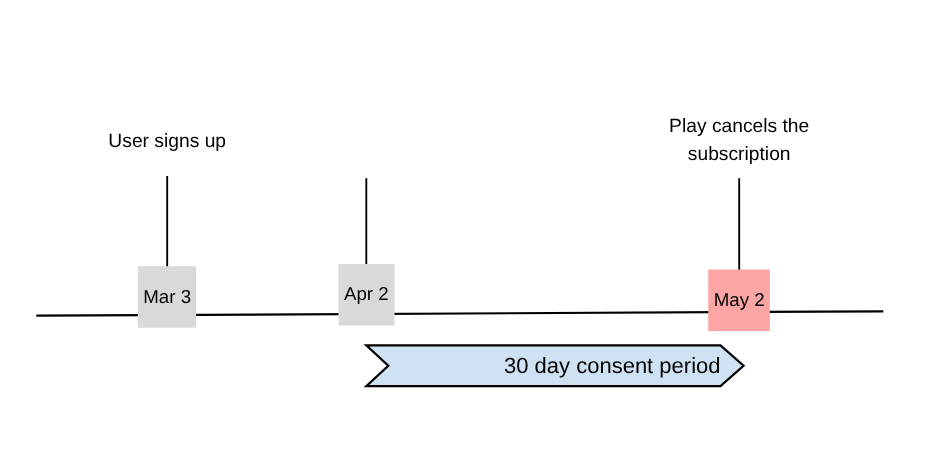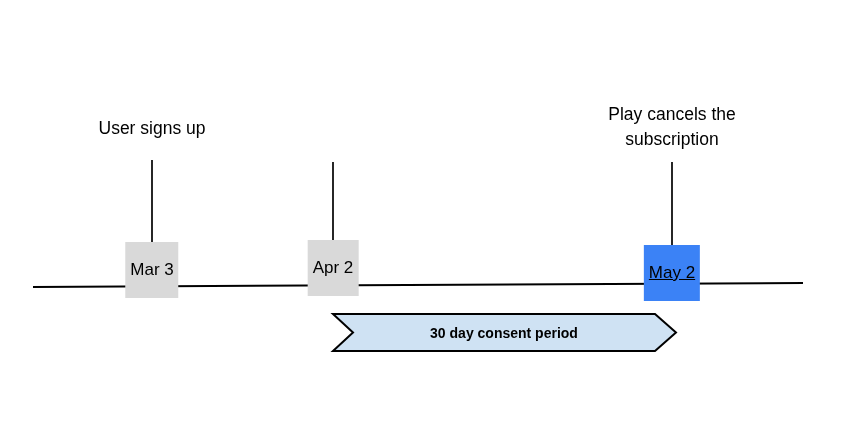--- a/index.html
+++ b/index.html
@@ -45,25 +45,24 @@
     text-align: center;
   }
   .e0-date { left: 152px; top: 242px; }
   .e1-date { left: 333px; top: 240px; }
   .e2-date { left: 672px; top: 245px; }
   .banner-label {
     position: absolute;
     left: 353px;
     top: 322px;
     width: 302px;
-    text-align: center;
-    font-size: 14px;
+    text-align: right;
+    font-size: 20px;
     line-height: 22px;
     color: #000000;
-    font-weight: bold;
   }
 </style>
 </head>
 <body>
 
 <div class="canvas">
 
   <svg class="diagram-svg" viewBox="0 0 852 426">
 
     <line x1="152" y1="160" x2="152" y2="282" stroke="#000000" stroke-width="1.7"></line>
@@ -73,17 +72,17 @@
     <line x1="33" y1="287" x2="803" y2="283" stroke="#000000" stroke-width="2"></line>
 
     <polygon points="333,314 655,314 676,332.5 655,351 333,351 353,332.5" fill="#cfe2f3" stroke="#000000" stroke-width="2" stroke-linejoin="miter"></polygon>
   </svg>
 
   <div class="event-title e0-title">User signs up</div>
   <div class="event-title e2-title">Play cancels the subscription</div>
 
   <div class="event-date e0-date" style="background: rgb(217, 217, 217);">Mar 3</div>
   <div class="event-date e1-date" style="background: rgb(217, 217, 217);">Apr 2</div>
-  <div class="event-date e2-date" style="background: #3b82f6; text-decoration: underline;">May 2</div>
+  <div class="event-date e2-date" style="background: #fca5a5;">May 2</div>
 
   <div class="banner-label">30 day consent period</div>
 
 </div>
 
 </body></html>

